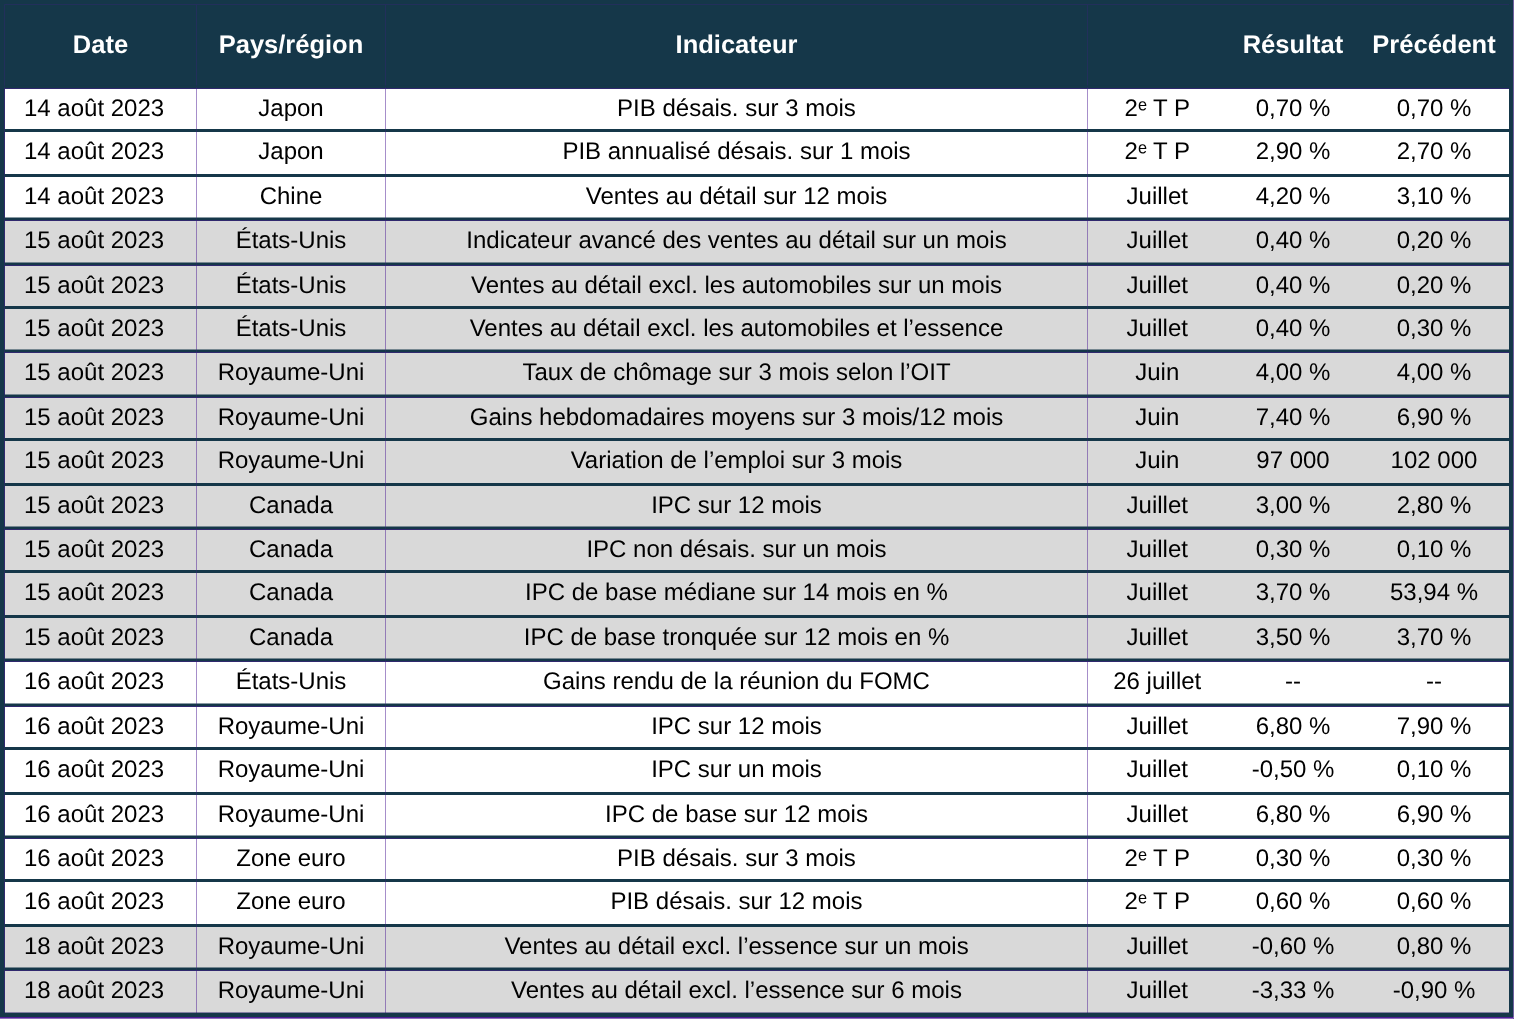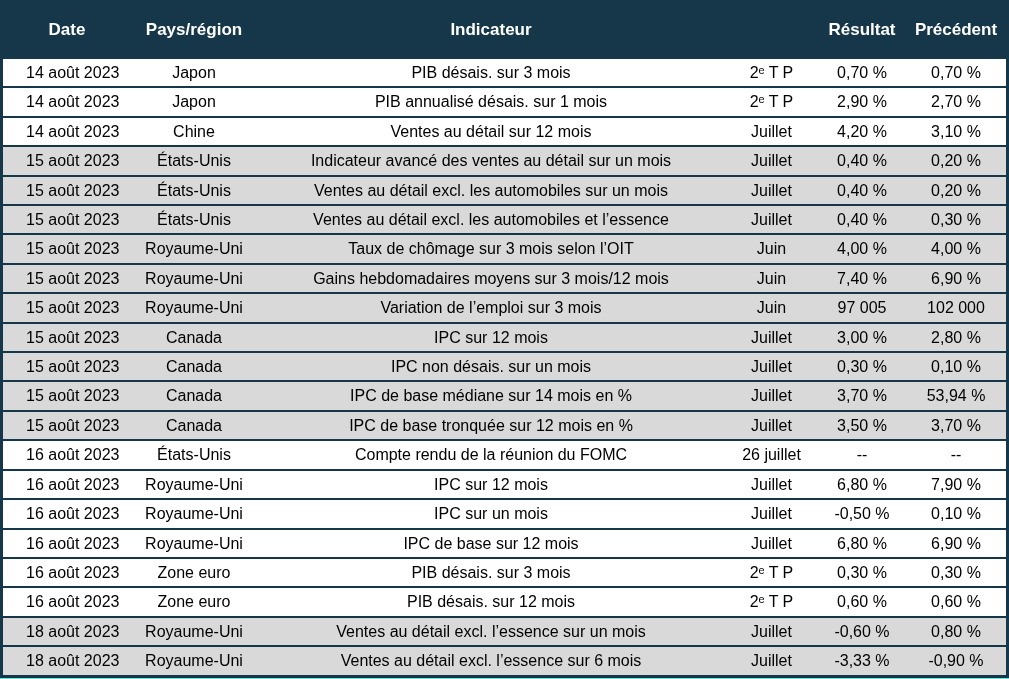--- a/index.html
+++ b/index.html
@@ -13,21 +13,21 @@
   * { box-sizing: border-box; }
   html, body {
     margin: 0;
     padding: 0;
     background: #FFFFFF;
     font-family: "Liberation Sans", "DejaVu Sans", sans-serif;
   }
   .page {
     width: 1009px;
     height: 679px;
-    background: #5eead4;
+    background: #4c1d95;
   }
   .table-wrap {
     width: 1009px;
     border: 3px solid var(--border);
   }
   table {
     width: 100%;
     border-collapse: collapse;
     table-layout: fixed;
   }
@@ -52,21 +52,21 @@
     padding: 0 2px;
     border-top: 2px solid var(--border);
     white-space: nowrap;
     overflow: hidden;
   }
   tbody tr.shaded td {
     background: var(--row-alt-bg);
   }
   td.col-date {
     text-align: left;
-    padding-left: 23px;
+    padding-left: 13px;
   }
 </style>
 </head>
 <body>
 
 <div class="page">
   <div class="table-wrap">
     <table>
       <colgroup>
         <col style="width:128px">
@@ -149,21 +149,21 @@
             <td class="col-indicator">Gains hebdomadaires moyens sur 3 mois/12 mois</td>
             <td class="col-period">Juin</td>
             <td class="col-result">7,40 %</td>
             <td class="col-previous">6,90 %</td>
           </tr>
           <tr class="shaded">
             <td class="col-date">15 août 2023</td>
             <td class="col-region">Royaume-Uni</td>
             <td class="col-indicator">Variation de l’emploi sur 3 mois</td>
             <td class="col-period">Juin</td>
-            <td class="col-result">97 005</td>
+            <td class="col-result">97 000</td>
             <td class="col-previous">102 000</td>
           </tr>
           <tr class="shaded">
             <td class="col-date">15 août 2023</td>
             <td class="col-region">Canada</td>
             <td class="col-indicator">IPC sur 12 mois</td>
             <td class="col-period">Juillet</td>
             <td class="col-result">3,00 %</td>
             <td class="col-previous">2,80 %</td>
           </tr>
@@ -187,21 +187,21 @@
             <td class="col-date">15 août 2023</td>
             <td class="col-region">Canada</td>
             <td class="col-indicator">IPC de base tronquée sur 12 mois en %</td>
             <td class="col-period">Juillet</td>
             <td class="col-result">3,50 %</td>
             <td class="col-previous">3,70 %</td>
           </tr>
           <tr>
             <td class="col-date">16 août 2023</td>
             <td class="col-region">États-Unis</td>
-            <td class="col-indicator">Compte rendu de la réunion du FOMC</td>
+            <td class="col-indicator">Gains rendu de la réunion du FOMC</td>
             <td class="col-period">26 juillet</td>
             <td class="col-result">--</td>
             <td class="col-previous">--</td>
           </tr>
           <tr>
             <td class="col-date">16 août 2023</td>
             <td class="col-region">Royaume-Uni</td>
             <td class="col-indicator">IPC sur 12 mois</td>
             <td class="col-period">Juillet</td>
             <td class="col-result">6,80 %</td>

